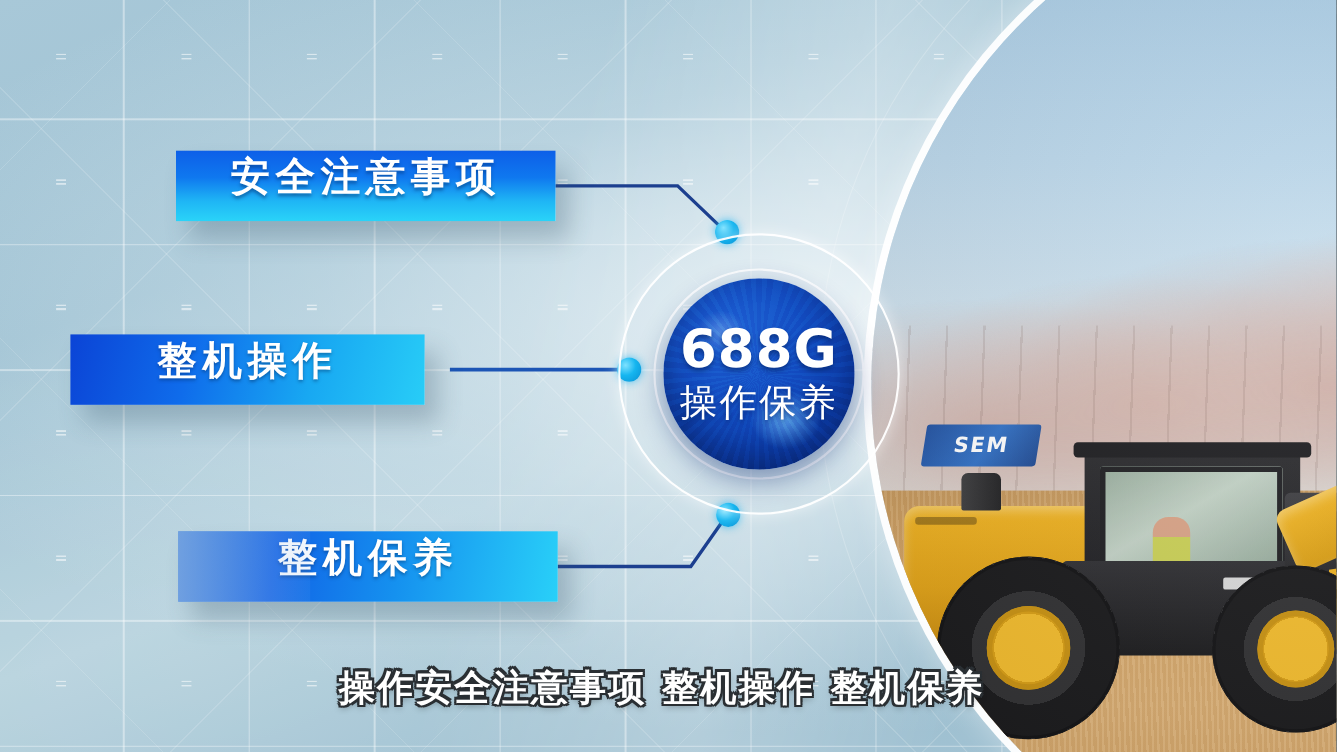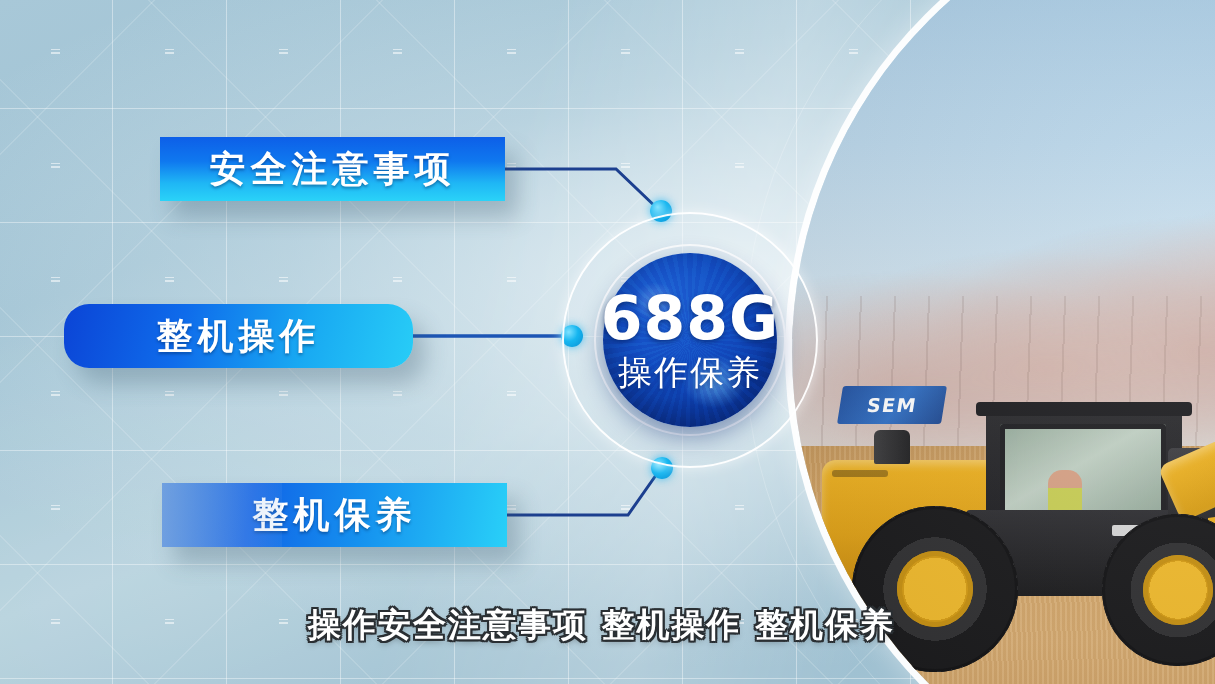--- a/index.html
+++ b/index.html
@@ -147,29 +147,29 @@
   .photo-grade{position:absolute;inset:0;
     background:radial-gradient(85% 85% at 45% 40%, rgba(255,255,255,.10), rgba(0,0,0,.10) 100%);}
 
   
   .links{position:absolute;inset:0;}
   .dot{position:absolute;width:22px;height:22px;border-radius:50%;
     background:radial-gradient(circle at 35% 32%,#7fe2ff 0%,#16b6f0 45%,#0a93d6 100%);
     box-shadow:0 0 8px rgba(30,180,240,.75);}
 
   
-  .btn{position:absolute;display:flex;align-items:center;
+  .btn{position:absolute;display:flex;
     color:#fff;font-weight:700;letter-spacing:5px;font-size:36px;
     text-shadow:0 2px 3px rgba(0,40,90,.45);
     box-shadow:12px 16px 22px rgba(60,90,110,.30);}
   .btn span{display:block;}
   .btn1{left:160px;top:137px;width:345px;height:64px;justify-content:center;
     background:linear-gradient(to bottom,#0d5fe8 0%,#0f78ef 38%,#1fb6f5 72%,#2ad3f8 100%);}
-  .btn2{left:64px;top:304px;width:349px;height:64px;justify-content:center;
-    background:linear-gradient(105deg,#0b44d6 0%,#0f6ceb 34%,#18a8f2 68%,#28cdf7 100%);border-radius:25px;}
+  .btn2{left:64px;top:304px;width:322px;height:64px;justify-content:center;
+    background:linear-gradient(105deg,#0b44d6 0%,#0f6ceb 34%,#18a8f2 68%,#28cdf7 100%);}
   .btn3{left:162px;top:483px;width:345px;height:64px;justify-content:center;
     background:linear-gradient(100deg,#1d6fd8 0%,#1163e6 26%,#1591ef 58%,#29d0f8 100%);}
   .btn3:before{content:"";position:absolute;left:0;top:0;width:120px;height:100%;
     background:linear-gradient(to right, rgba(180,200,230,.55), rgba(120,170,230,.10));}
 
   
   .hub{position:absolute;left:562px;top:212px;width:256px;height:256px;}
   .hub-ring-outer{position:absolute;inset:0;border-radius:50%;
     border:2.5px solid rgba(255,255,255,.95);box-shadow:0 0 14px rgba(255,255,255,.5);}
   .hub-ticks{position:absolute;inset:11px;border-radius:50%;
@@ -182,21 +182,21 @@
   .hub-ball{position:absolute;inset:41px;border-radius:50%;
     background:
       radial-gradient(26% 22% at 64% 74%, rgba(120,200,255,.65), rgba(120,200,255,0) 70%),
       radial-gradient(18% 16% at 30% 28%, rgba(180,220,255,.35), rgba(180,220,255,0) 70%),
       radial-gradient(circle at 38% 30%, #1f63d6 0%, #1450c4 36%, #0d3fae 68%, #0a2f8c 100%);
     box-shadow:0 10px 26px rgba(10,40,110,.45), inset 0 -12px 30px rgba(4,20,70,.45);
     display:flex;flex-direction:column;align-items:center;justify-content:center;}
   .hub-ball:after{content:"";position:absolute;inset:0;border-radius:50%;
     background:repeating-conic-gradient(from 12deg, rgba(255,255,255,.055) 0 3deg, rgba(0,0,0,.05) 3deg 7deg);
     mix-blend-mode:overlay;}
-  .hub-code{position:relative;z-index:2;color:#fff;font-size:60px;font-weight:700;line-height:1;
+  .hub-code{position:relative;z-index:2;color:#fff;font-size:48px;font-weight:700;line-height:1;
     letter-spacing:1px;text-shadow:0 2px 5px rgba(0,25,80,.55);}
   .hub-sub{position:relative;z-index:2;color:#fff;font-size:34px;font-weight:400;line-height:1.12;
     letter-spacing:2px;margin-top:5px;text-shadow:0 2px 5px rgba(0,25,80,.55);}
 
   
   .subtitle{position:absolute;left:0;right:12px;top:603px;text-align:center;
     color:#fff;font-size:33px;font-weight:700;letter-spacing:2px;
     text-shadow:
       -2px -2px 0 #2a2f33, 2px -2px 0 #2a2f33, -2px 2px 0 #2a2f33, 2px 2px 0 #2a2f33,
       0 -2px 0 #2a2f33, 0 2px 0 #2a2f33, -2px 0 0 #2a2f33, 2px 0 0 #2a2f33,

